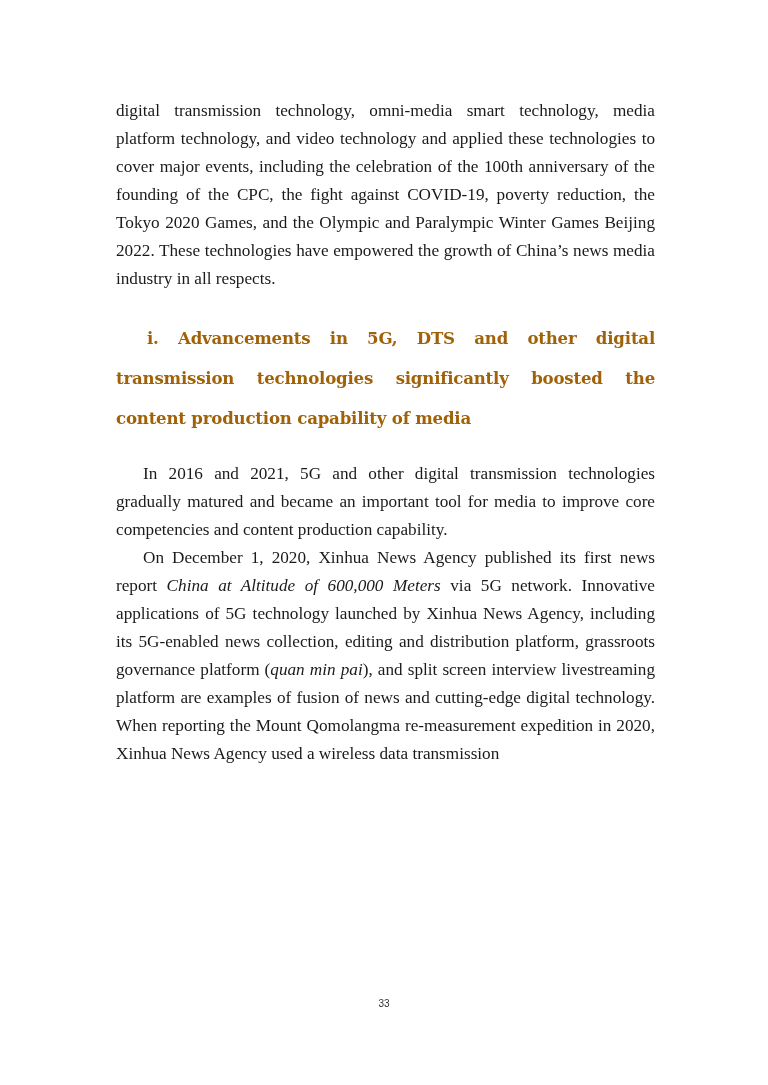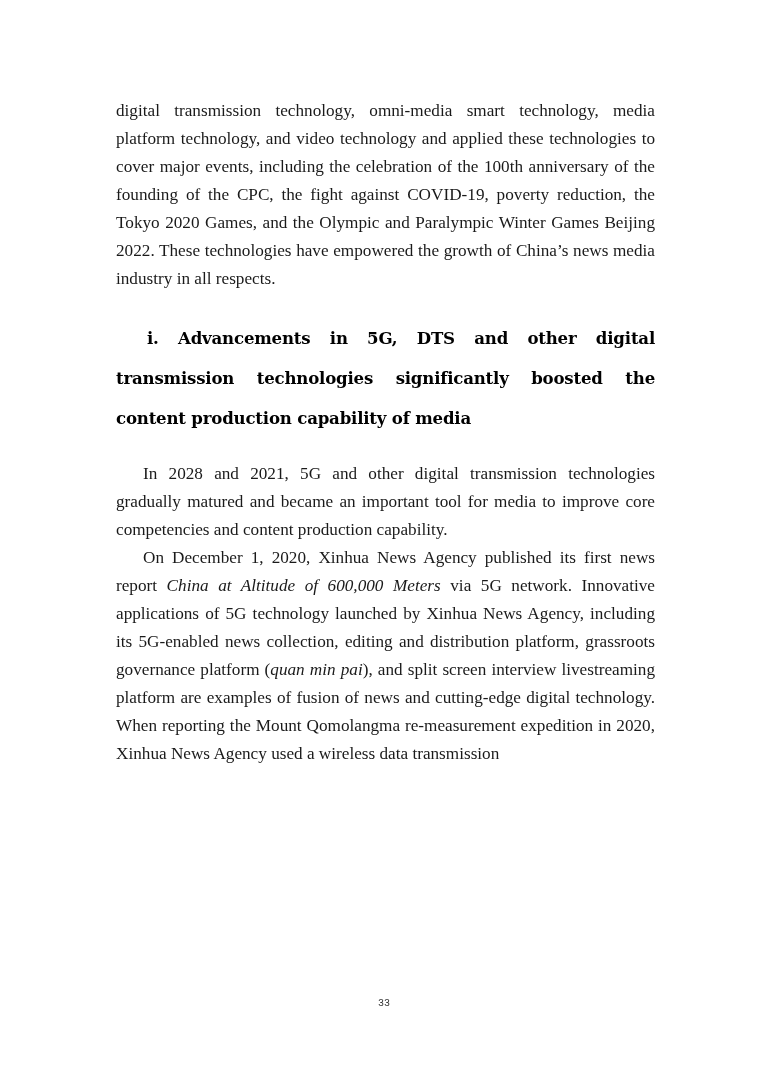--- a/index.html
+++ b/index.html
@@ -34,42 +34,42 @@
     .heading {
       margin: 25px 0 22px 0;
       font-family: "DejaVu Serif", "Liberation Serif", serif;
       font-weight: bold;
       font-size: 16.6px;
       line-height: 40px;
       text-align: justify;
       text-align-last: left;
       text-indent: 31px;
       letter-spacing: -0.2px;
-      color: #000000;
+      color: #a16207;
     }
     em {
       font-style: italic;
     }
     .page-number {
       position: absolute;
       left: 0;
       width: 768px;
       top: 998px;
       text-align: center;
-      font-family: Liberation Mono, monospace;
+      font-family: Liberation Sans, sans-serif;
       font-size: 10px;
       color: #333333;
     }
   </style>
 </head>
 <body>
 
 <div class="page">
   <p class="para">digital transmission technology, omni-media smart technology, media platform technology, and video technology and applied these technologies to cover major events, including the celebration of the 100th anniversary of the founding of the CPC, the fight against COVID-19, poverty reduction, the Tokyo 2020 Games, and the Olympic and Paralympic Winter Games Beijing 2022. These technologies have empowered the growth of China’s news media industry in all respects.</p>
 
   <p class="heading">i. Advancements in 5G, DTS and other digital transmission technologies significantly boosted the content production capability of media</p>
 
-  <p class="para indent">In 2028 and 2021, 5G and other digital transmission technologies gradually matured and became an important tool for media to improve core competencies and content production capability.</p>
+  <p class="para indent">In 2016 and 2021, 5G and other digital transmission technologies gradually matured and became an important tool for media to improve core competencies and content production capability.</p>
 
   <p class="para indent"><span>On December 1, 2020, Xinhua News Agency published its first news report </span><em>China at Altitude of 600,000 Meters</em><span> via 5G network. Innovative applications of 5G technology launched by Xinhua News Agency, including its 5G-enabled news collection, editing and distribution platform, grassroots governance platform (</span><em>quan min pai</em><span>), and split screen interview livestreaming platform are examples of fusion of news and cutting-edge digital technology. When reporting the Mount Qomolangma re-measurement expedition in 2020, Xinhua News Agency used a wireless data transmission</span></p>
 </div>
 
 <div class="page-number">33</div>
 
 </body></html>

